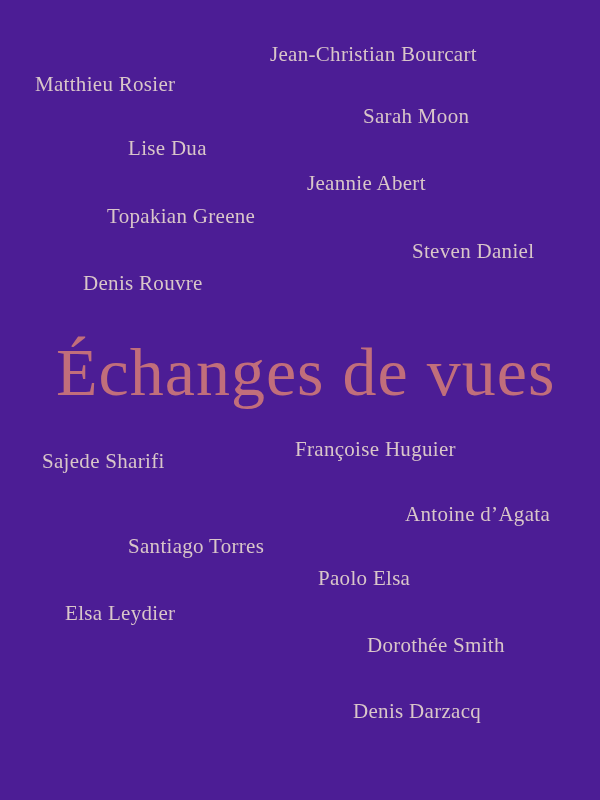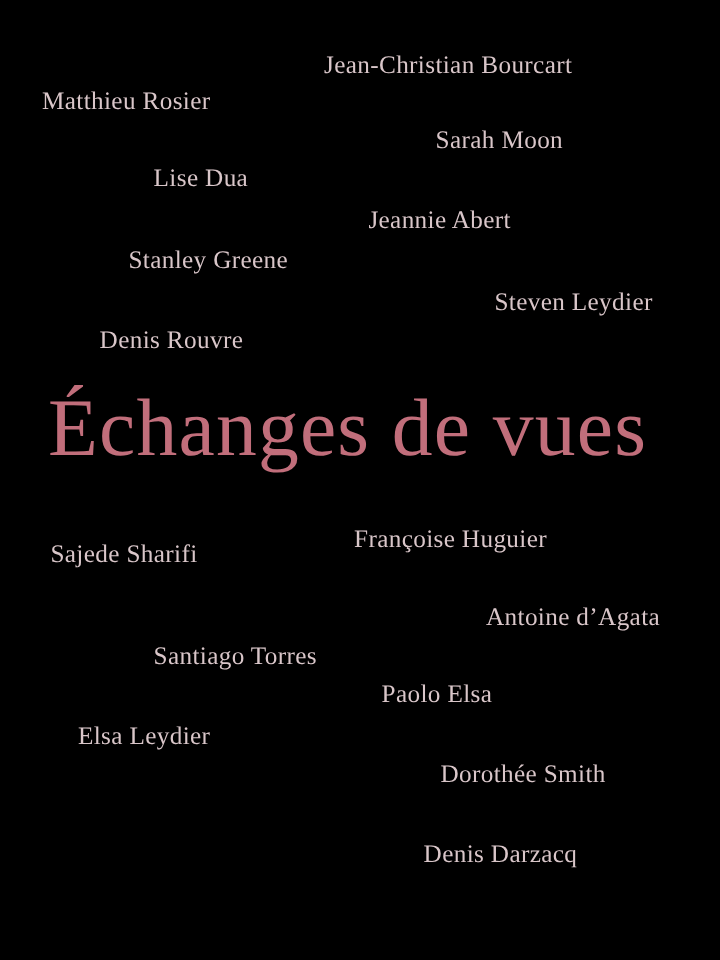--- a/index.html
+++ b/index.html
@@ -4,37 +4,37 @@
 <style>
   html, body {
     margin: 0;
     padding: 0;
     background: #9b1b33;
   }
   .poster {
     position: relative;
     width: 600px;
     height: 800px;
-    background: #000000;
+    background: #4c1d95;
     overflow: hidden;
     font-family: "Liberation Serif", serif;
   }
   .name-item {
     position: absolute;
     font-size: 21px;
     line-height: 1;
     color: #d9c6c9;
     letter-spacing: 0.3px;
     white-space: nowrap;
   }
   .poster-title {
     position: absolute;
     left: 40px;
     top: 322px;
-    margin: 0;
+    margin: 16px;
     font-size: 68px;
     font-weight: normal;
     line-height: 1;
     letter-spacing: 1px;
     color: #c16e7b;
     white-space: nowrap;
   }
   
   .n0  { left: 270px; top: 44px;  }
   .n1  { left: 35px;  top: 74px;  }
@@ -57,22 +57,22 @@
 </style>
 </head>
 <body>
 
 <div class="poster">
   <span class="name-item n0">Jean-Christian Bourcart</span>
   <span class="name-item n1">Matthieu Rosier</span>
   <span class="name-item n2">Sarah Moon</span>
   <span class="name-item n3">Lise Dua</span>
   <span class="name-item n4">Jeannie Abert</span>
-  <span class="name-item n5">Stanley Greene</span>
-  <span class="name-item n6">Steven Leydier</span>
+  <span class="name-item n5">Topakian Greene</span>
+  <span class="name-item n6">Steven Daniel</span>
   <span class="name-item n7">Denis Rouvre</span>
 
   <h1 class="poster-title">Échanges de vues</h1>
 
   <span class="name-item n8">Françoise Huguier</span>
   <span class="name-item n9">Sajede Sharifi</span>
   <span class="name-item n10">Antoine d’Agata</span>
   <span class="name-item n11">Santiago Torres</span>
   <span class="name-item n12">Paolo Elsa</span>
   <span class="name-item n13">Elsa Leydier</span>

